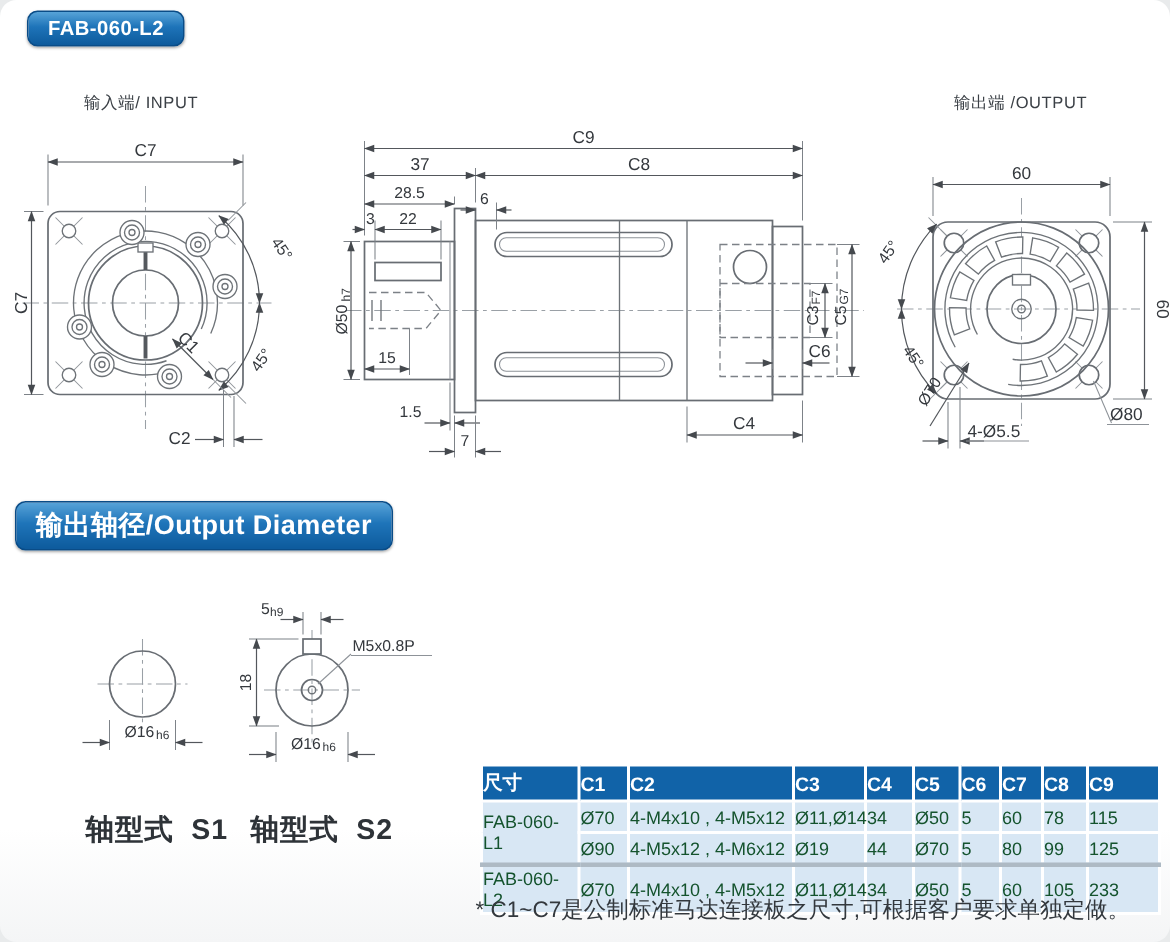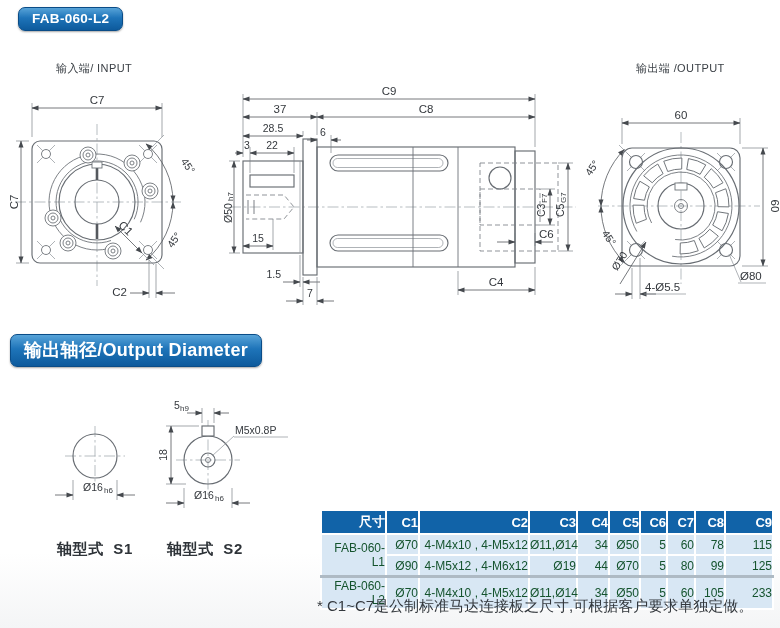--- a/index.html
+++ b/index.html
@@ -1,42 +1,42 @@
 <!DOCTYPE html>
 <html><head>
 <meta charset="utf-8">
 <style>
   html,body{margin:0;padding:0;background:#e9ebec;}
   .page{position:relative;width:780px;height:628px;background:linear-gradient(180deg,#ffffff 0%,#ffffff 88%,#f4f5f6 100%);
-        font-family:"Liberation Sans",sans-serif;overflow:hidden;}
+        font-family:"Liberation Sans",sans-serif;overflow:hidden;border-radius:11px;}
   .abs{position:absolute;}
   
   .badge{position:absolute;display:inline-block;padding:3px 13px 4px 13px;border-radius:7px;
          background:linear-gradient(180deg,#57a3d8 0%,#1e74b9 45%,#0d5a9c 100%);
          border:1px solid #0a4c87;box-shadow:0 1px 2px rgba(0,0,0,.35);
          color:#ffffff;font-size:13.5px;font-weight:bold;letter-spacing:.3px;white-space:pre;}
   .viewlabel{position:absolute;font-size:11px;color:#3b4046;letter-spacing:.4px;white-space:pre;}
-  .shaftlabel{position:absolute;font-size:15px;color:#2e3338;font-weight:600;letter-spacing:.6px;white-space:pre;}
+  .shaftlabel{position:absolute;font-size:19px;color:#2e3338;font-weight:600;letter-spacing:.6px;white-space:pre;}
   
   svg{overflow:visible;}
   .ol{stroke:#686d73;stroke-width:1.15;fill:none;}
   .tl{stroke:#8d9298;stroke-width:.7;fill:none;}
   .tl2{stroke:#6e7378;stroke-width:.9;fill:none;}
   .cl{stroke:#9aa0a6;stroke-width:.7;stroke-dasharray:11 3 2.5 3;fill:none;}
   .dash{stroke:#7c8187;stroke-width:.85;stroke-dasharray:5 3;fill:none;}
   .dim{stroke:#53575c;stroke-width:.8;fill:none;}
   .ext{stroke:#7d8288;stroke-width:.7;fill:none;}
   .wf{fill:#ffffff;}
   text.dt{font:10.5px "Liberation Sans",sans-serif;fill:#34383d;}
   text.dtl{font:11.5px "Liberation Sans",sans-serif;fill:#34383d;}
   text.dts{font:8px "Liberation Sans",sans-serif;fill:#34383d;}
   
   .spec{position:absolute;left:320px;top:509px;}
   table{border-collapse:collapse;table-layout:fixed;width:452px;}
-  th,td{border:2px solid #ffffff;text-align:right;vertical-align:middle;padding:1px 0;}
+  th,td{border:2px solid #ffffff;text-align:left;vertical-align:middle;padding:1px 0;}
   thead th{background:#1163a8;color:#fff;font-size:13px;font-weight:bold;height:20px;}
   tbody td,tbody th{background:#d8e7f4;color:#14532d;font-size:12px;font-weight:normal;height:17px;}
   tbody th.model{font-size:12px;}
   tr.sep td,tr.sep th{border-top:3px solid #aebac4;}
   .footnote{position:absolute;left:317px;width:462px;font-size:15px;color:#33383d;white-space:pre-wrap;}
 </style>
 </head>
 <body>
 
 <div class="page">

